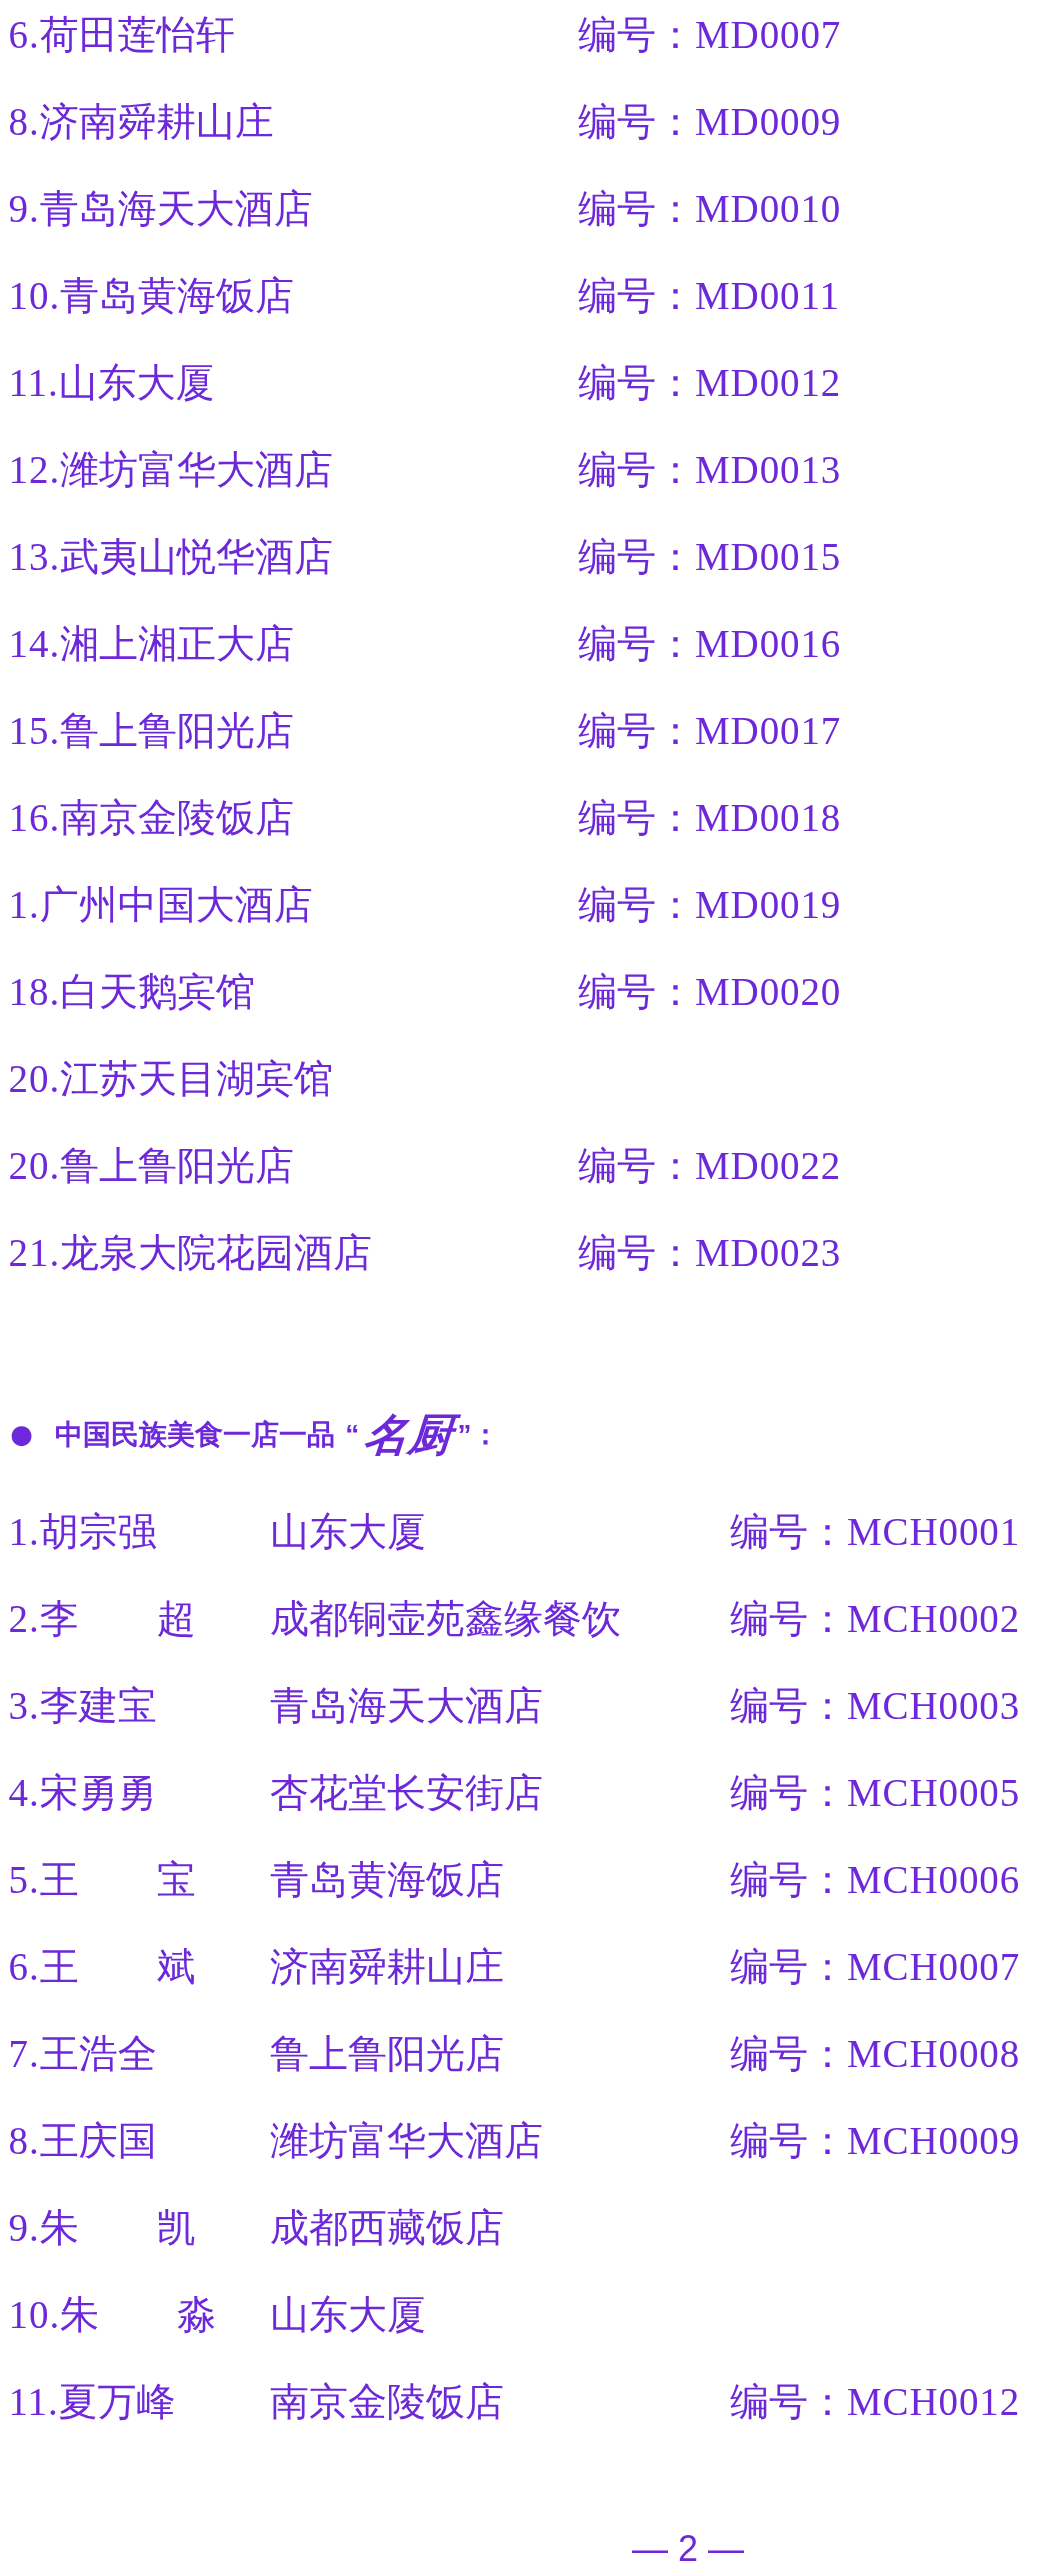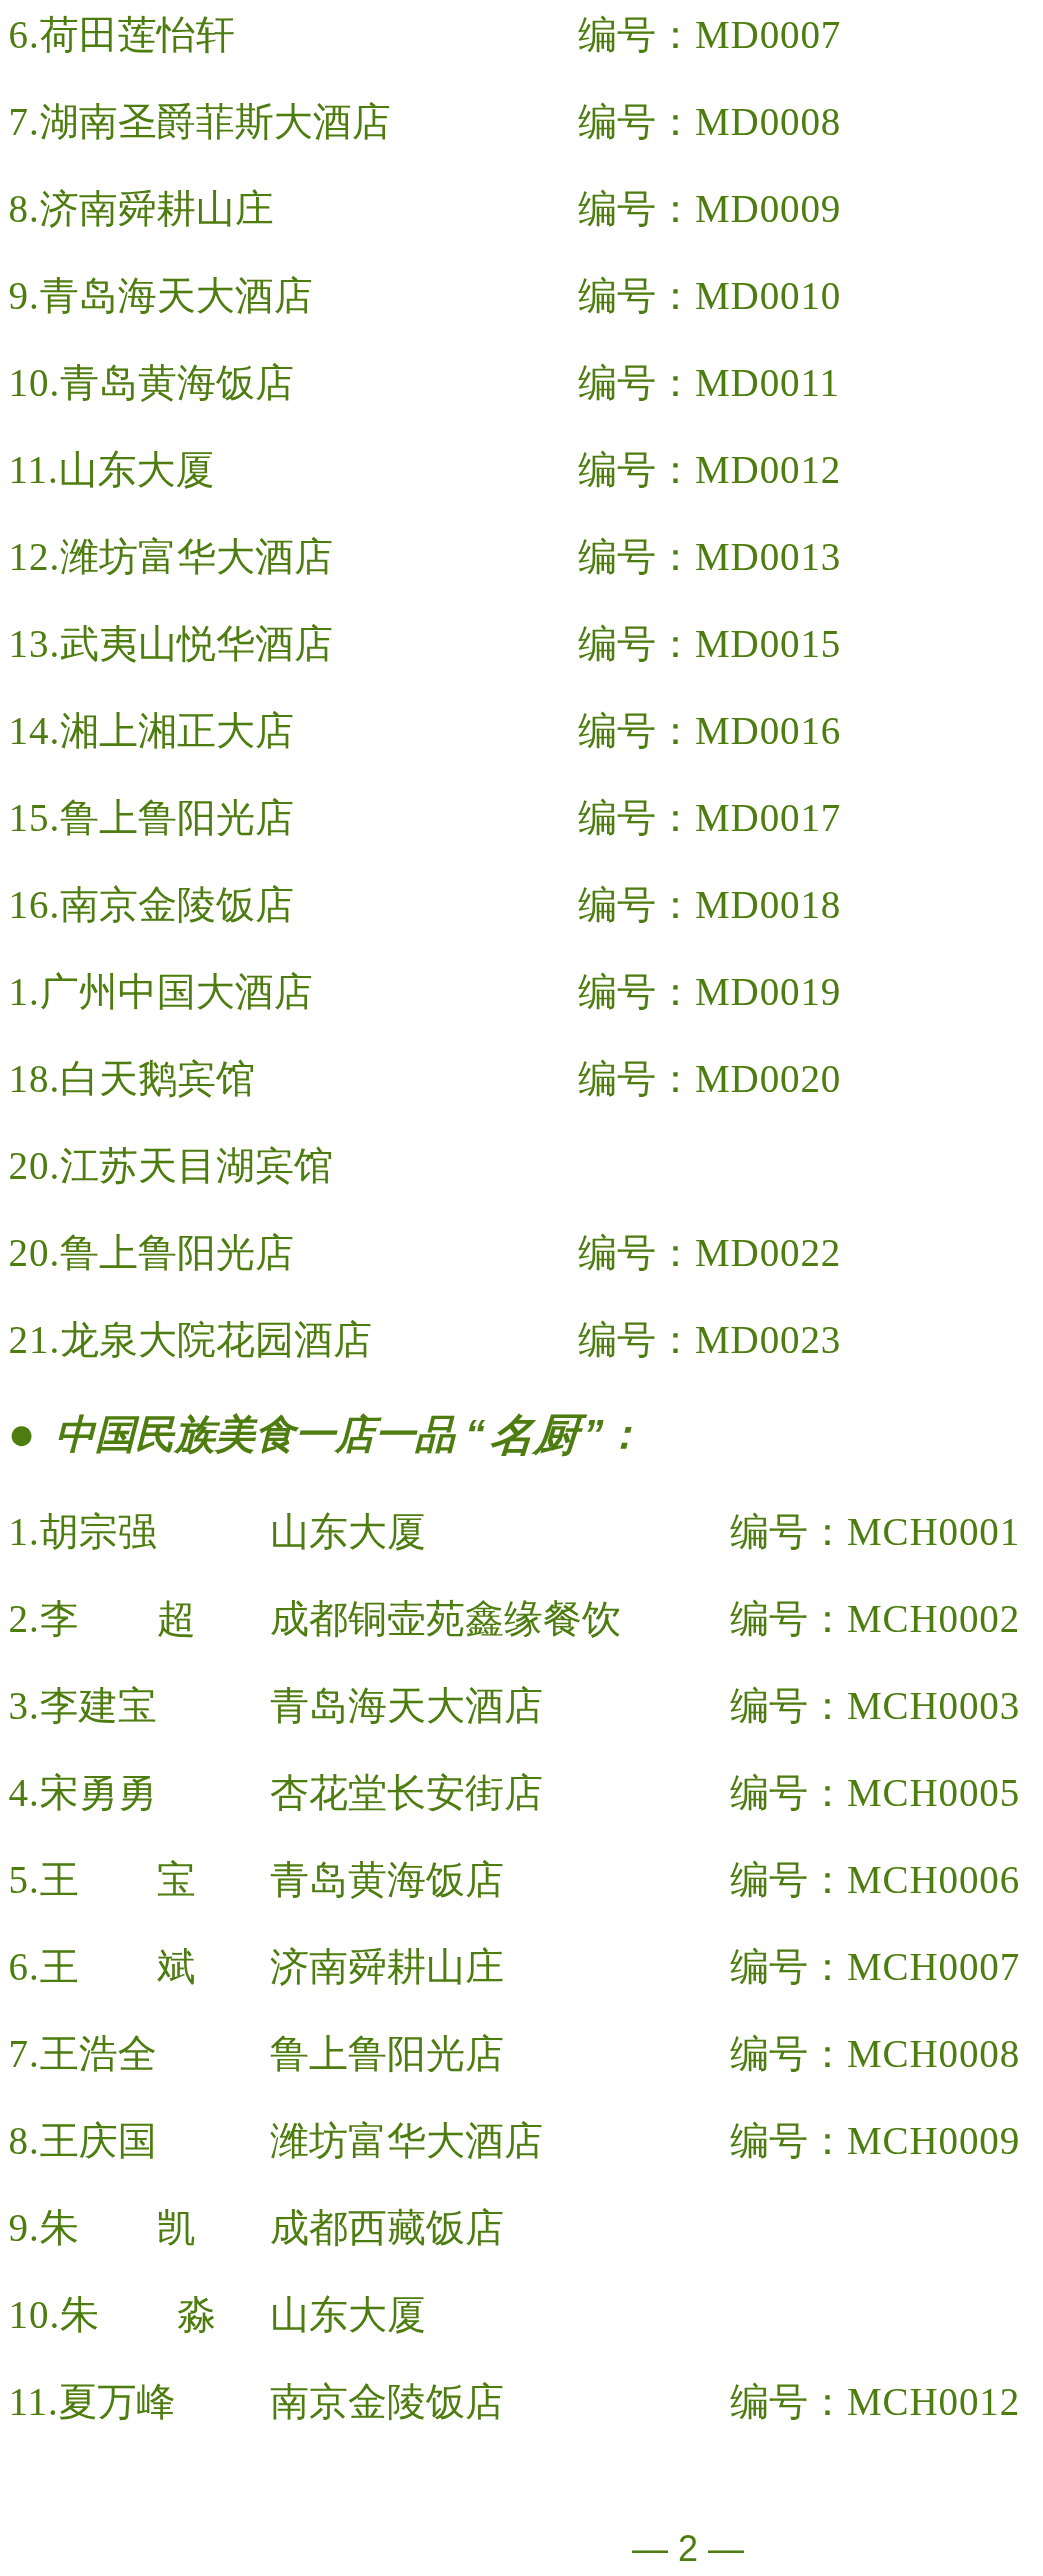--- a/index.html
+++ b/index.html
@@ -1,21 +1,21 @@
 <!DOCTYPE html>
 <html style="font-size:13.7px"><head>
 <meta charset="utf-8">
 <style>
   html,body{margin:0;padding:0;background:#ffffff;}
   .page{
     position:relative;
     width:1044px;
     height:2576px;
     background:#ffffff;
-    color:#4d7c0f;
+    color:#6d28d9;
     font-family:"Liberation Serif","DejaVu Serif",serif;
     overflow:hidden;
   }
   .list{position:absolute;left:0;right:0;}
   #restaurant-list{top:12px;}
   #chef-list{top:1509px;}
   .row{
     position:relative;
     height:87px;
     font-size:39px;
@@ -39,23 +39,22 @@
   }
   .bullet{
     font-size:26px;
     line-height:51px;
     margin-right:22px;
     font-family:"DejaVu Sans",sans-serif;
   }
   .h-title,.h-quote,.h-colon{
     font-family:"Liberation Sans","DejaVu Sans",sans-serif;
     font-weight:bold;
-    font-size:40px;
+    font-size:28px;
     line-height:51px;
-    font-style:italic;
   }
   .h-quote.open{margin-left:10.3px;}
   .h-term{
     font-family:"DejaVu Serif",serif;
     font-weight:bold;
     font-style:italic;
     font-size:44px;
     line-height:51px;
     margin:0 5.1px;
     transform:skewX(-4deg);
@@ -74,24 +73,20 @@
 <body>
 
 <div class="page">
 
   <div class="list" id="restaurant-list">
   <div class="row r-row">
     <span class="name-cell"><span class="no">6.</span><span class="nm">荷田莲怡轩</span></span>
     <span class="code-cell"><span class="lbl">编号：</span><span class="code">MD0007</span></span>
   </div>
 
-  <div class="row r-row">
-    <span class="name-cell"><span class="no">7.</span><span class="nm">湖南圣爵菲斯大酒店</span></span>
-    <span class="code-cell"><span class="lbl">编号：</span><span class="code">MD0008</span></span>
-  </div>
 
   <div class="row r-row">
     <span class="name-cell"><span class="no">8.</span><span class="nm">济南舜耕山庄</span></span>
     <span class="code-cell"><span class="lbl">编号：</span><span class="code">MD0009</span></span>
   </div>
 
   <div class="row r-row">
     <span class="name-cell"><span class="no">9.</span><span class="nm">青岛海天大酒店</span></span>
     <span class="code-cell"><span class="lbl">编号：</span><span class="code">MD0010</span></span>
   </div>

